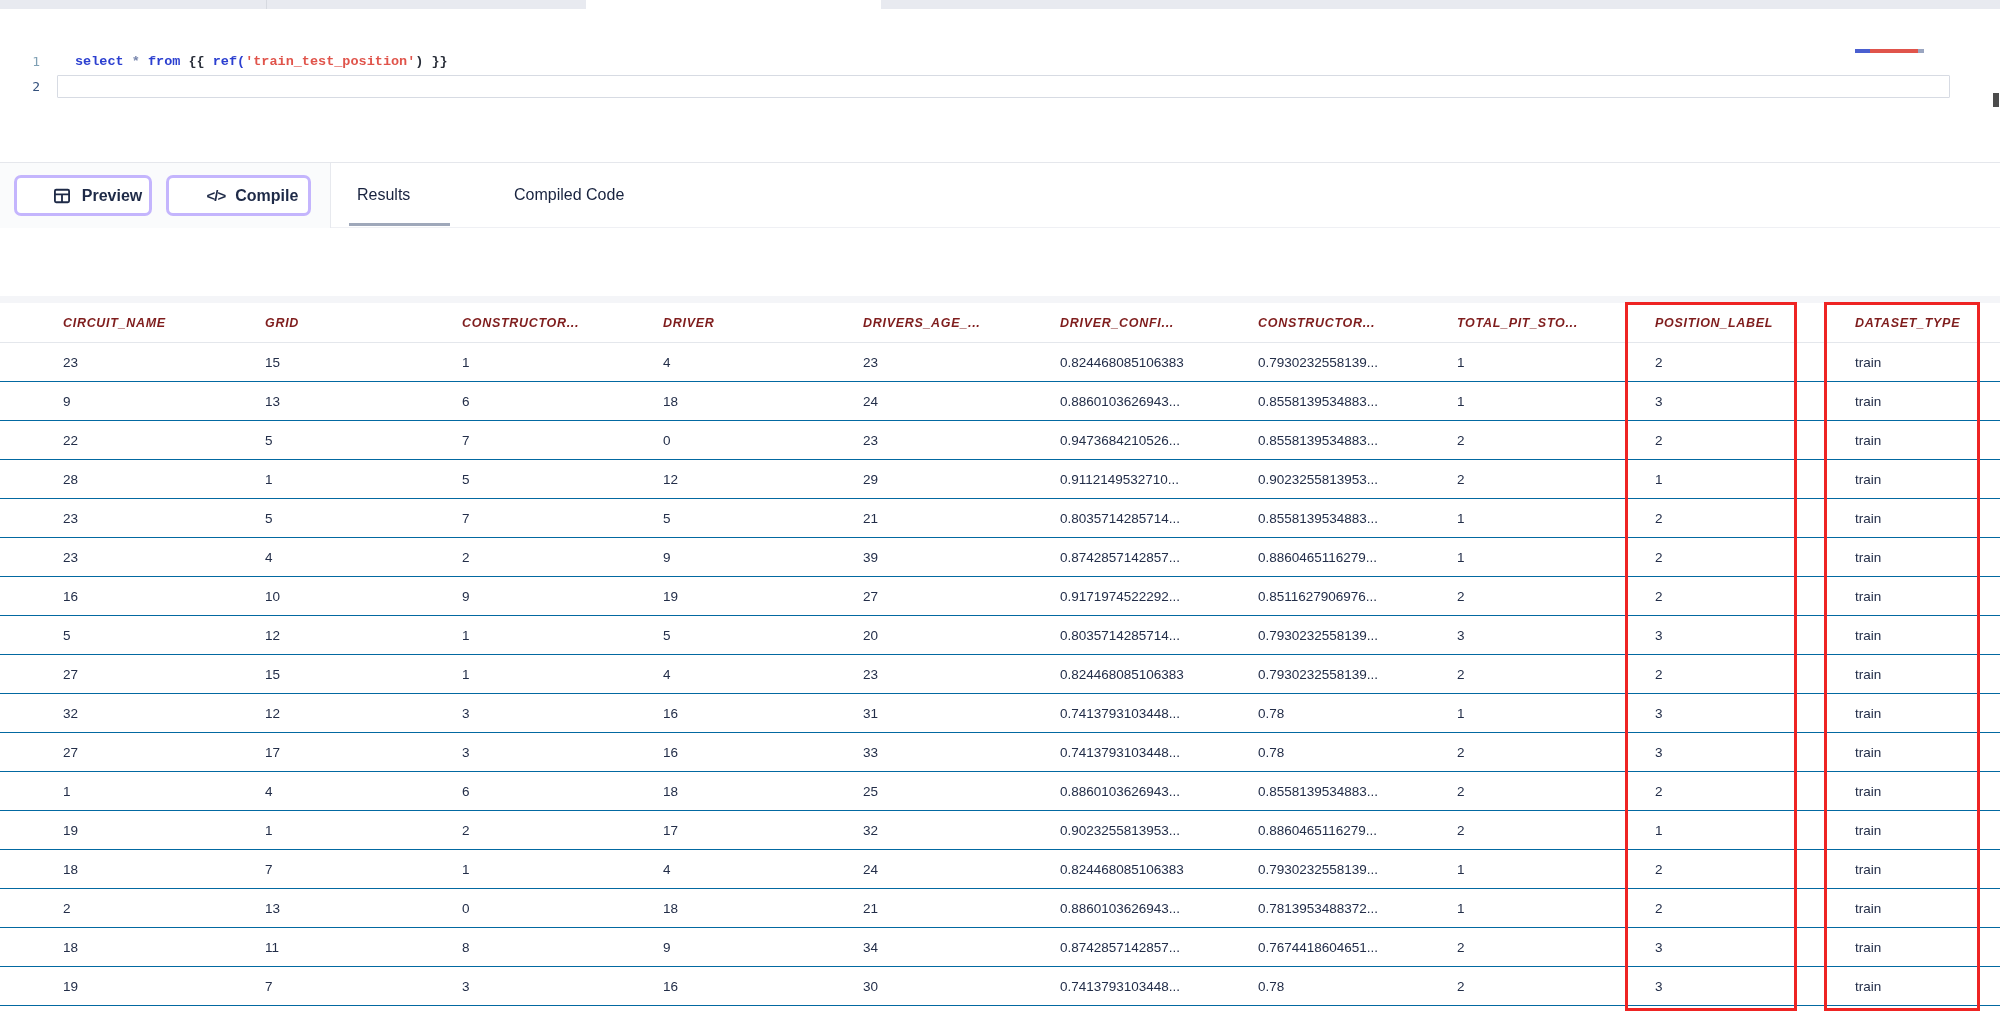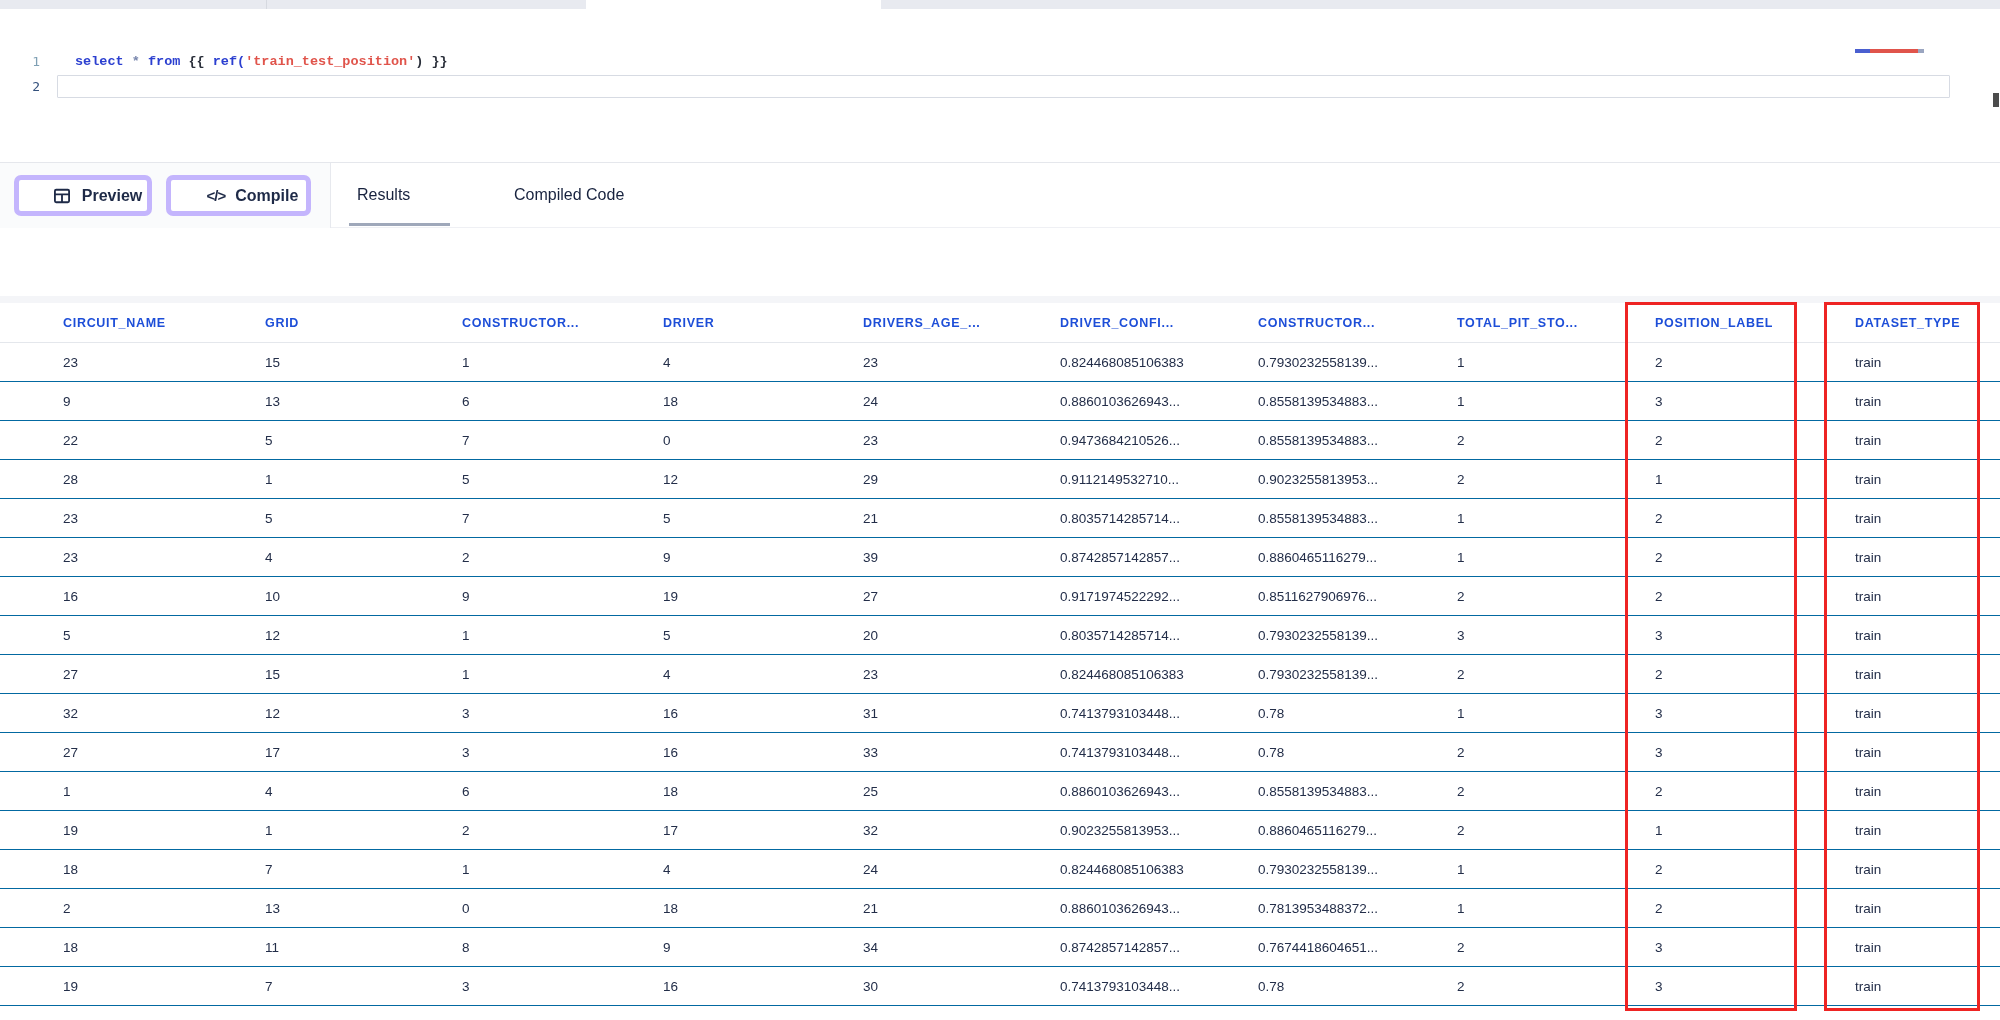--- a/index.html
+++ b/index.html
@@ -38,21 +38,21 @@
   .minimap { position:absolute; right:40px; top:0px; width:105px; height:4px;
     background:linear-gradient(90deg,#4a5fd0 0 14%, #e0544b 14% 60%, #9aa5c0 60% 66%, transparent 66%); }
   .scroll-nub { position:absolute; right:1px; top:44px; width:6px; height:14px; background:#4c4c4c; }
   .editor-divider { position:absolute; left:0; top:162px; width:2000px; height:1px; background:#e5e7ec; }
 
   
   .action-row { position:absolute; left:0; top:163px; width:2000px; height:65px; background:#fff;
     border-bottom:1px solid #eff0f4; }
   .action-left-bg { position:absolute; left:0; top:0; width:330px; height:65px; background:#fafbfc; }
   .action-div { position:absolute; left:330px; top:0; width:1px; height:65px; background:#e7e9ee; }
-  .btn { position:absolute; top:12px; height:41px; background:#fff; border:5px solid #c4b5fd;
+  .btn { position:absolute; top:12px; height:41px; background:#fff; border:3px solid #c4b5fd;
     border-radius:7px; display:flex; align-items:center; justify-content:center; gap:10px;
     color:#1e2a47; font-size:16px; font-weight:700; cursor:pointer; font-family:inherit;padding-left:28px; }
   .preview-btn { left:14px; width:138px; }
   .compile-btn { left:166px; width:145px; }
   .compile-glyph { font-weight:700; font-size:15px; color:#1e2a47; letter-spacing:-1px; }
   .tab { position:absolute; top:0; height:64px; display:flex; align-items:center;
     color:#17223e; font-size:16px; cursor:pointer; }
   .tab-results { left:357px; }
   .tab-compiled { left:466px;margin-left:48px; }
   .tab-underline { position:absolute; left:349px; top:60px; width:101px; height:3px; background:#9fa8ba; }
@@ -65,21 +65,21 @@
     align-items:center; justify-content:center; cursor:pointer; }
   .download-csv { position:absolute; right:7px; top:24px; font-size:16px; color:#14707b; cursor:pointer; text-decoration:none; }
 
   
   .table-wrap { position:absolute; left:0; top:296px; width:2000px; height:724px; background:#fff; }
   .table-topstrip { width:2000px; height:7px; background:#f4f5f8; }
   .thead, .tr { display:grid;
     grid-template-columns:202px 197px 201px 200px 197px 198px 199px 198px 200px 145px;
     padding-left:63px; align-items:center; }
   .thead { height:40px; border-bottom:1px solid #e4e7ec; }
-  .th { font-size:12.5px; font-weight:700; letter-spacing:0.7px; color:#1d4ed8; overflow:hidden; white-space:nowrap; }
+  .th { font-size:12.5px; font-weight:700; letter-spacing:0.7px; color:#7f1d1d; overflow:hidden; white-space:nowrap;font-style:italic; }
   .tr { height:39px; border-bottom:1px solid #0369a1; }
   .td { font-size:13.5px; color:#232e49; overflow:hidden; white-space:nowrap; }
 
   
   .redbox { position:absolute; border:3px solid #ee2423; background:transparent; pointer-events:none; }
   .redbox1 { left:1625px; top:302px; width:172px; height:709px; }
   .redbox2 { left:1824px; top:302px; width:156px; height:709px; }
 
   .icon-svg { display:block; }
 </style>

